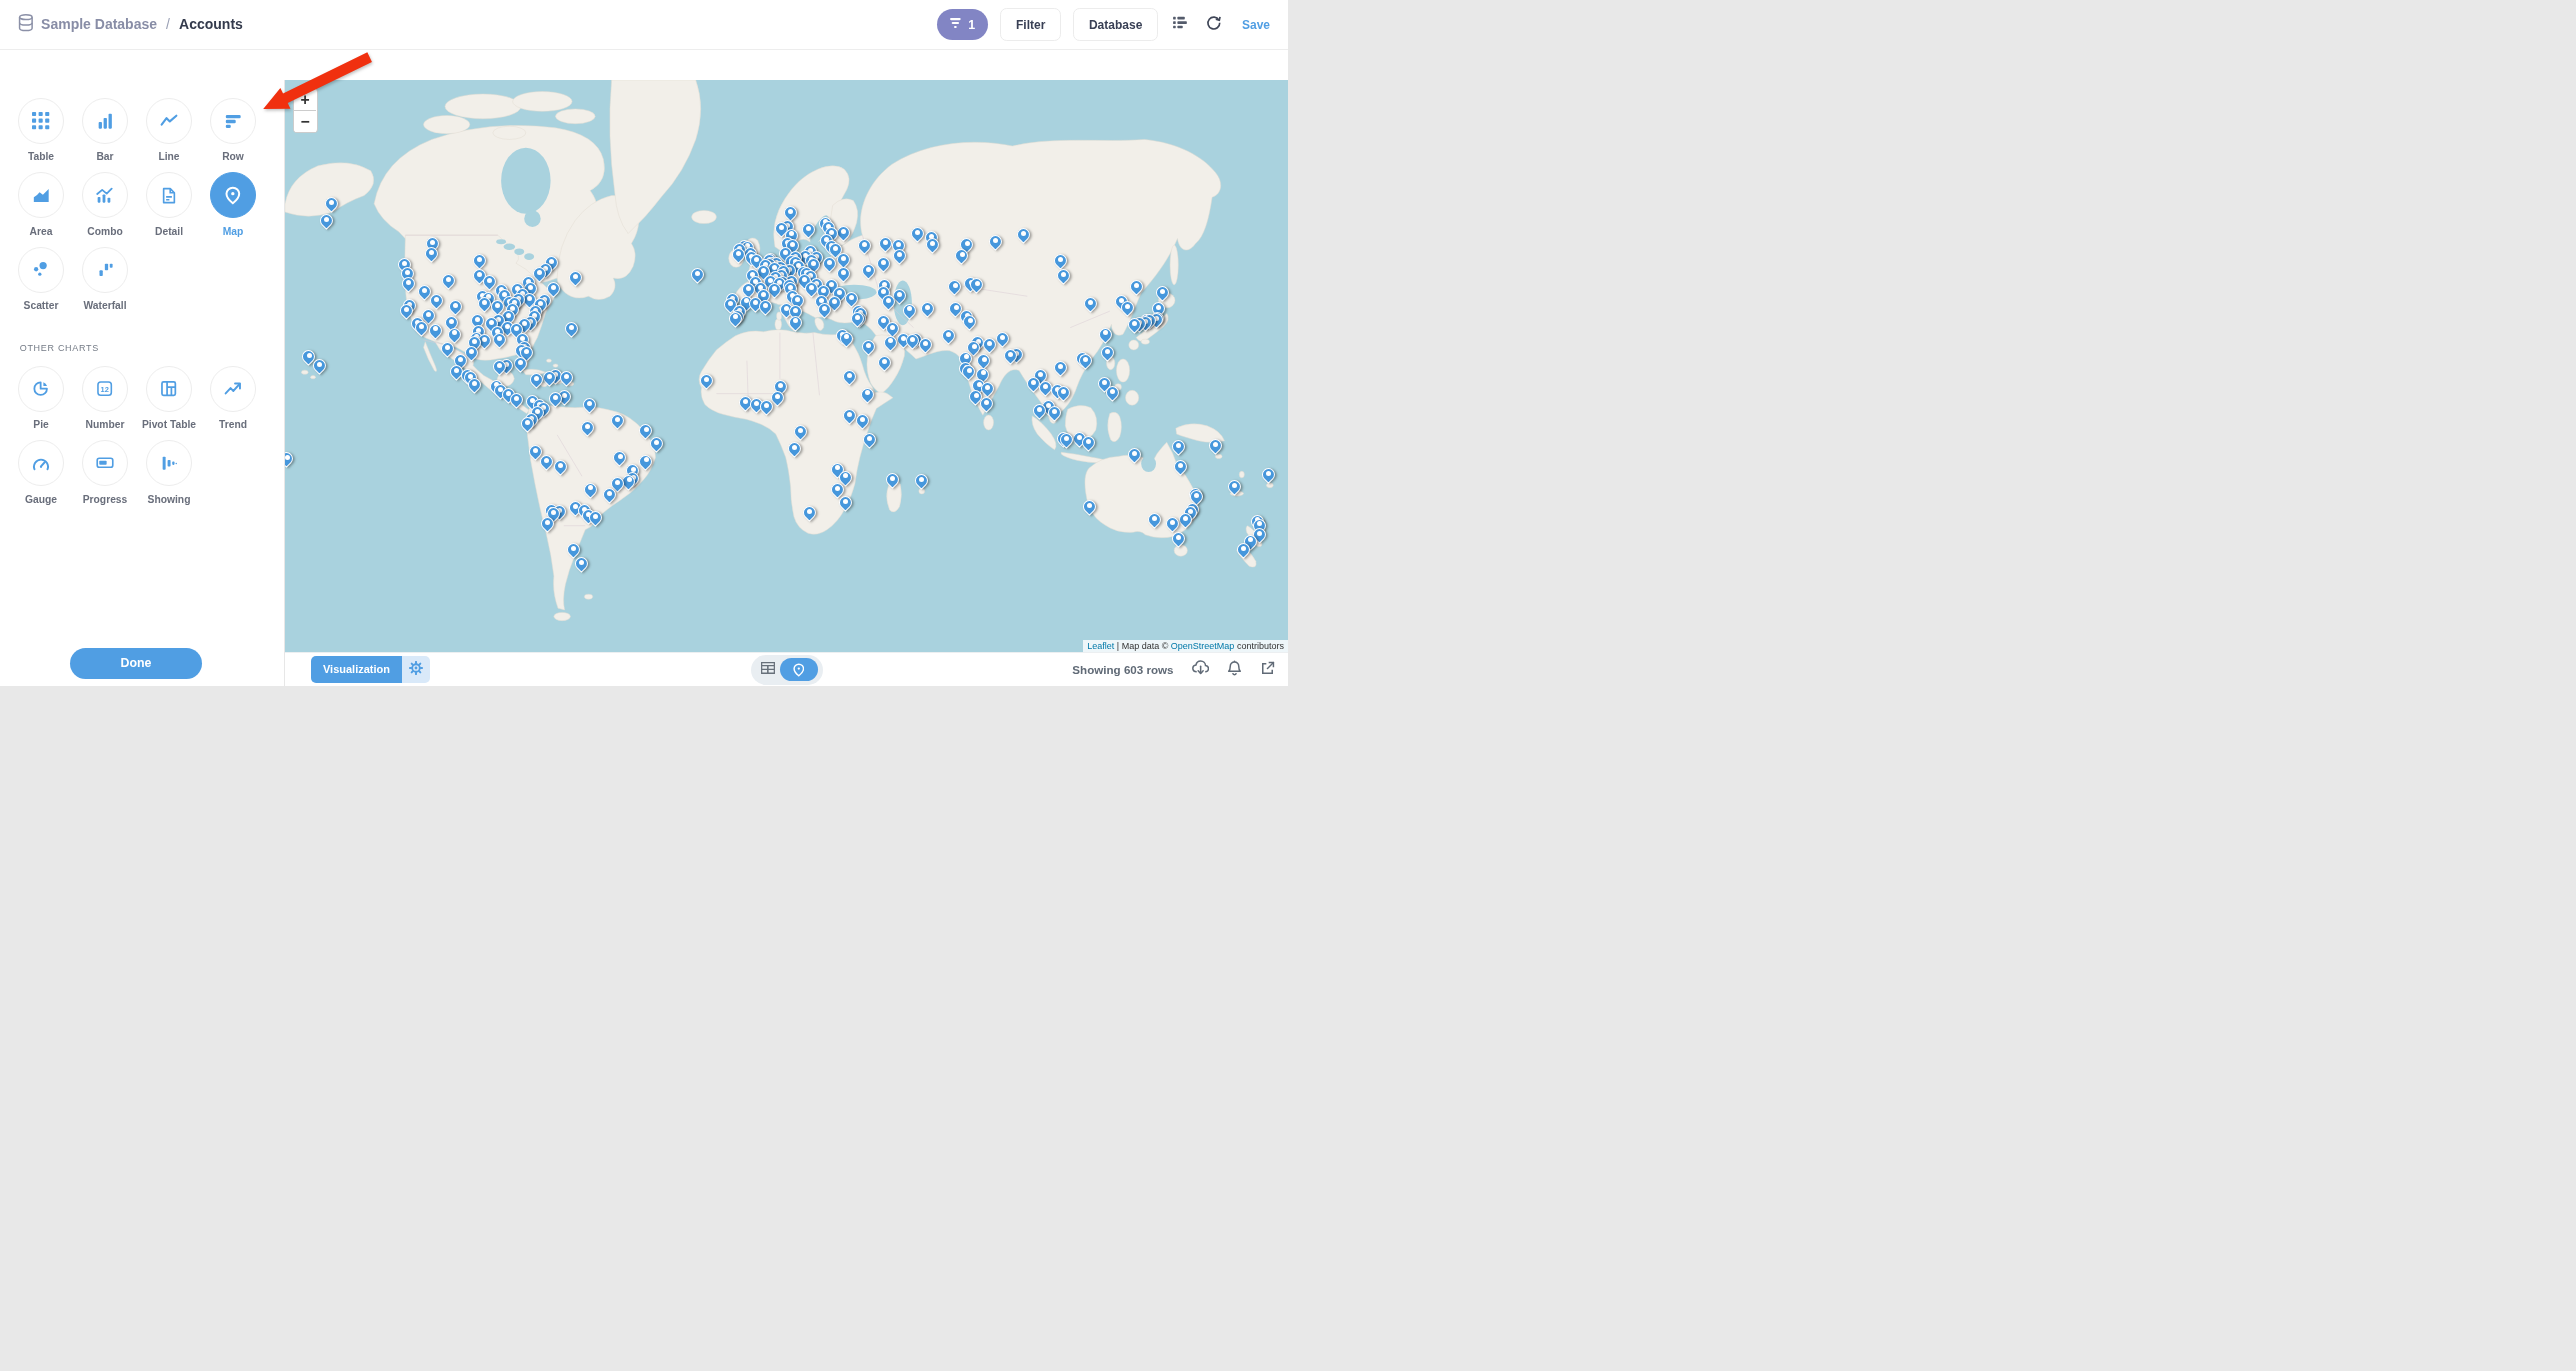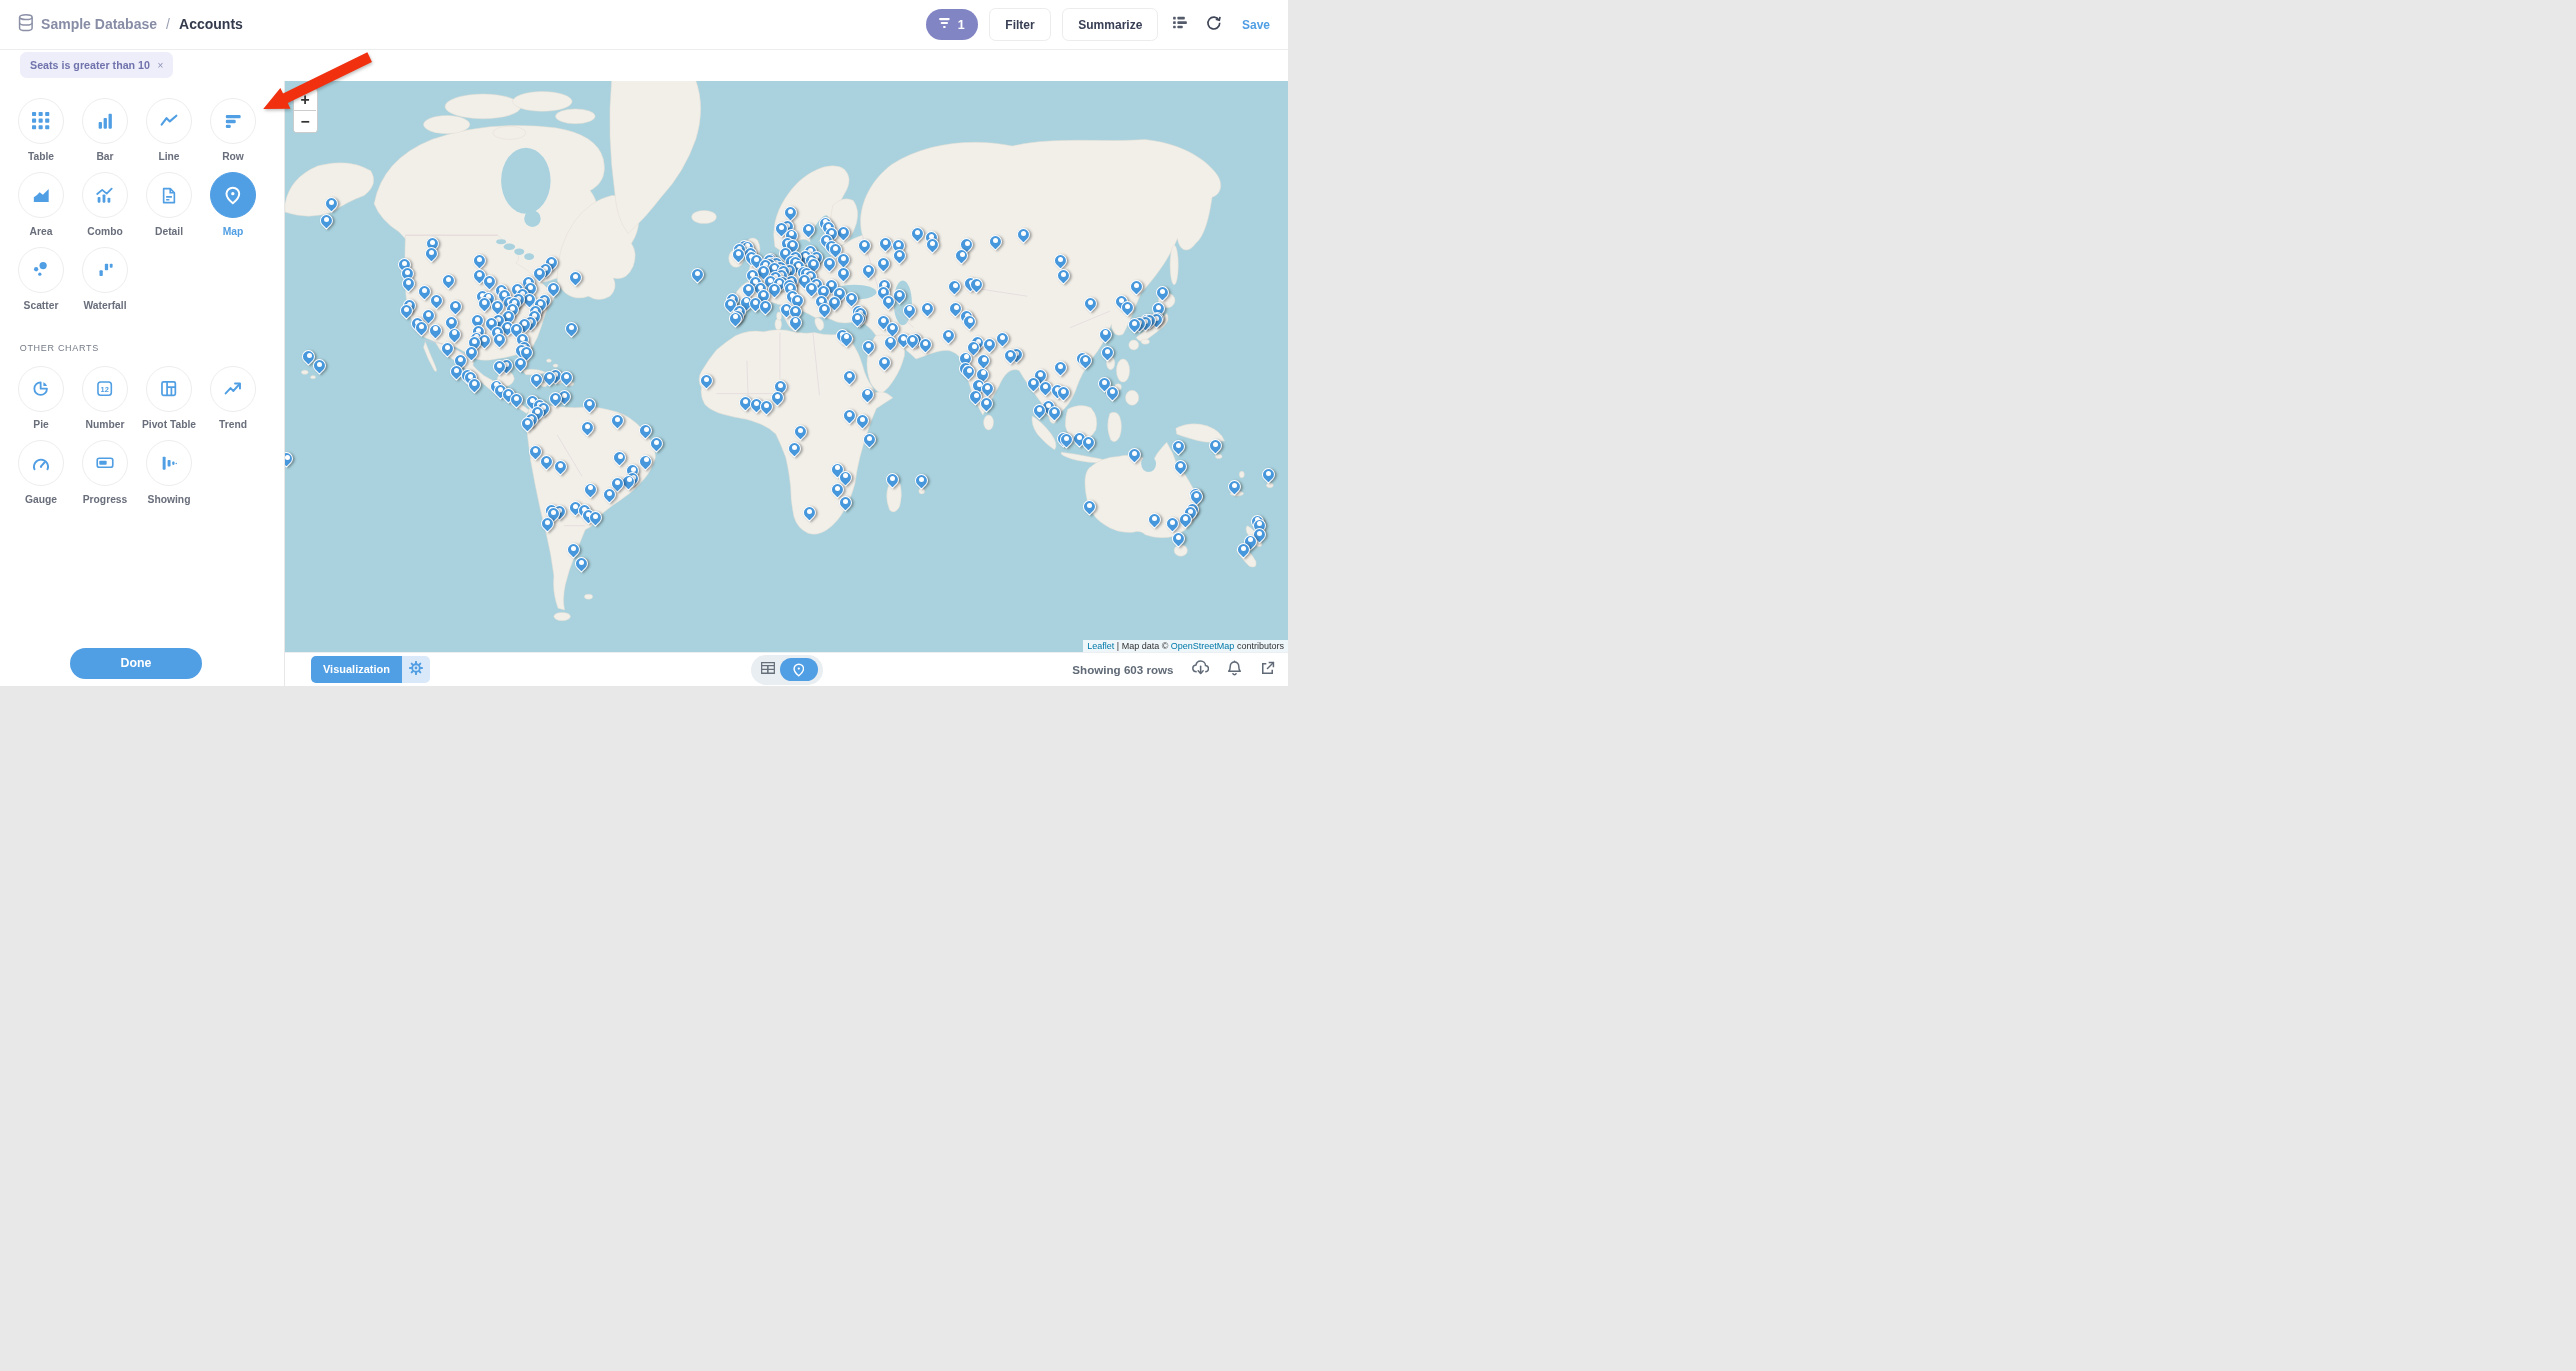--- a/index.html
+++ b/index.html
@@ -101,21 +101,21 @@
         <span>
           <svg width="12.4" height="10.7" viewBox="0 0 15 13" fill="#fff">
             <rect x="0" y="0" width="13" height="2.6" rx="1.3"></rect>
             <rect x="2" y="4.8" width="9" height="2.6" rx="1.3"></rect>
             <rect x="4.8" y="9.6" width="3.4" height="2.6" rx="1.3"></rect>
           </svg>
         </span>
         <span>1</span>
       </button>
       <button class="btn">Filter</button>
-      <button class="btn">Summarize</button>
+      <button class="btn">Database</button>
       <button class="icon-btn">
         <span>
           <svg width="15" height="13.2" viewBox="0 0 18 16" fill="#545b6b">
             <rect x="0" y="1" width="3.2" height="3.2" rx="0.6"></rect>
               <rect x="5.2" y="1" width="9" height="3.2" rx="0.9"></rect>
             <rect x="0" y="6.4" width="3.2" height="3.2" rx="0.6"></rect>
               <rect x="5.2" y="6.4" width="11.5" height="3.2" rx="0.9"></rect>
             <rect x="0" y="11.8" width="3.2" height="3.2" rx="0.6"></rect>
               <rect x="5.2" y="11.8" width="6.5" height="3.2" rx="0.9"></rect>
           </svg>
@@ -126,26 +126,20 @@
           <svg width="15.7" height="15.7" viewBox="0 0 20 20" fill="none" stroke="#3f4657" stroke-width="2.1">
             <path d="M16.5 6.5 A7.5 7.5 0 1 0 17.5 10"></path>
             <path d="M12.5 5.5 L17 6.7 L17.9 2.4" fill="none"></path>
           </svg>
         </span>
       </button>
       <button class="save">Save</button>
     </div>
   </div>
 
-  <div class="filter-row">
-    <div class="chip">
-      <span>Seats is greater than 10</span>
-      <span class="x">×</span>
-    </div>
-  </div>
 
   <div class="main">
 
     <div class="sidebar">
       <div class="viz-grid" id="charts-main">
           <div class="viz-item">
             <div class="viz-circ">
               <svg width="17.3" height="17.3" viewBox="0 0 21 21" fill="currentColor">
                 <rect x="0" y="0" width="5" height="5" rx="1"></rect>
                 <rect x="8" y="0" width="5" height="5" rx="1"></rect>

